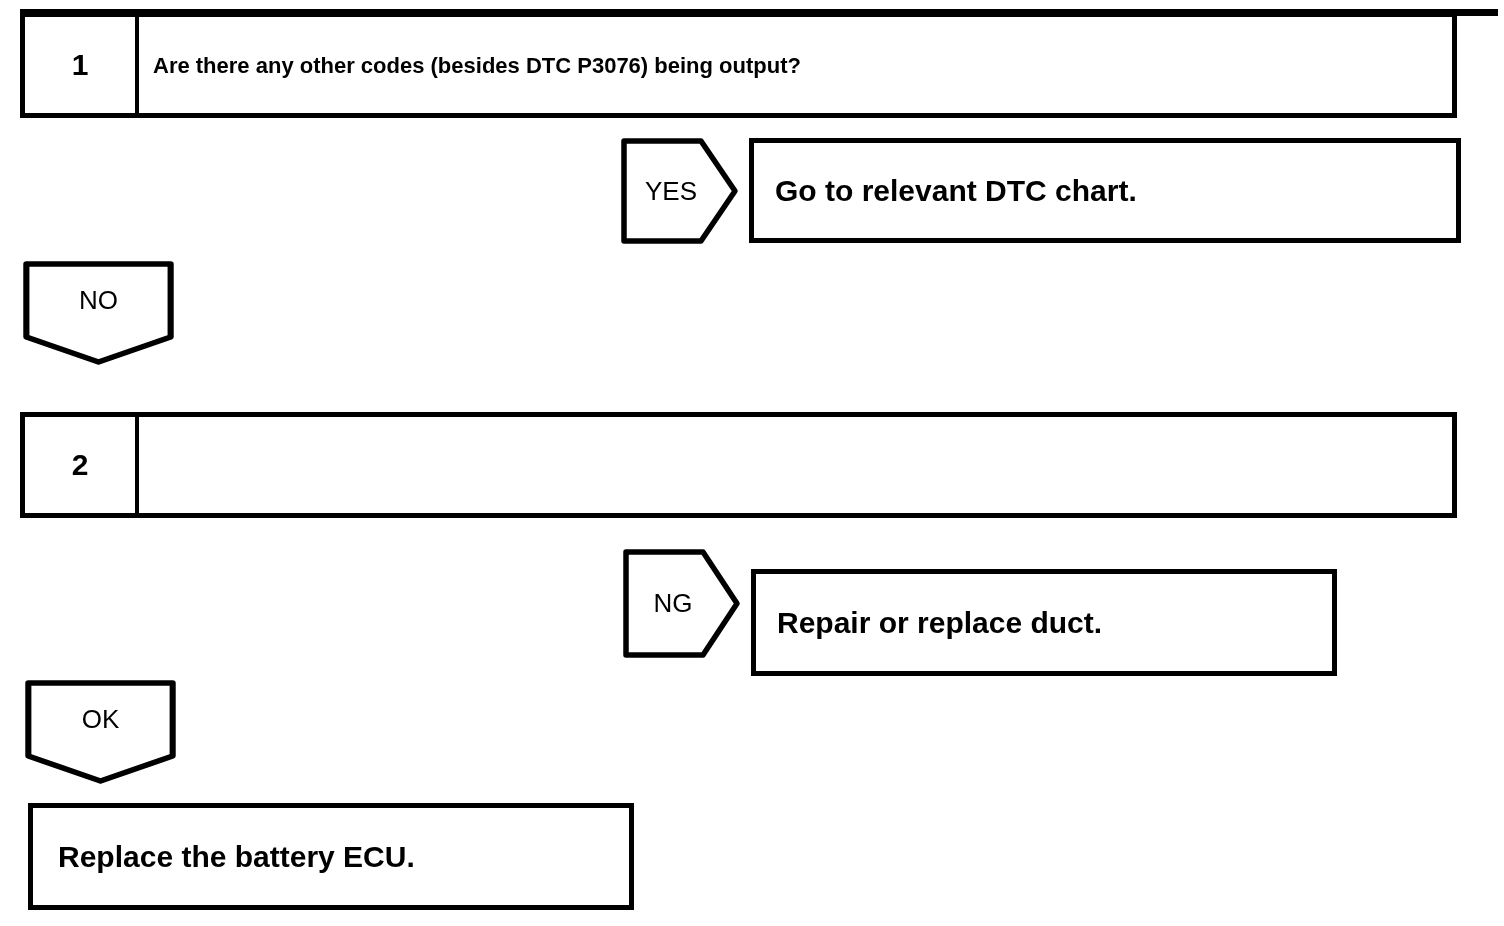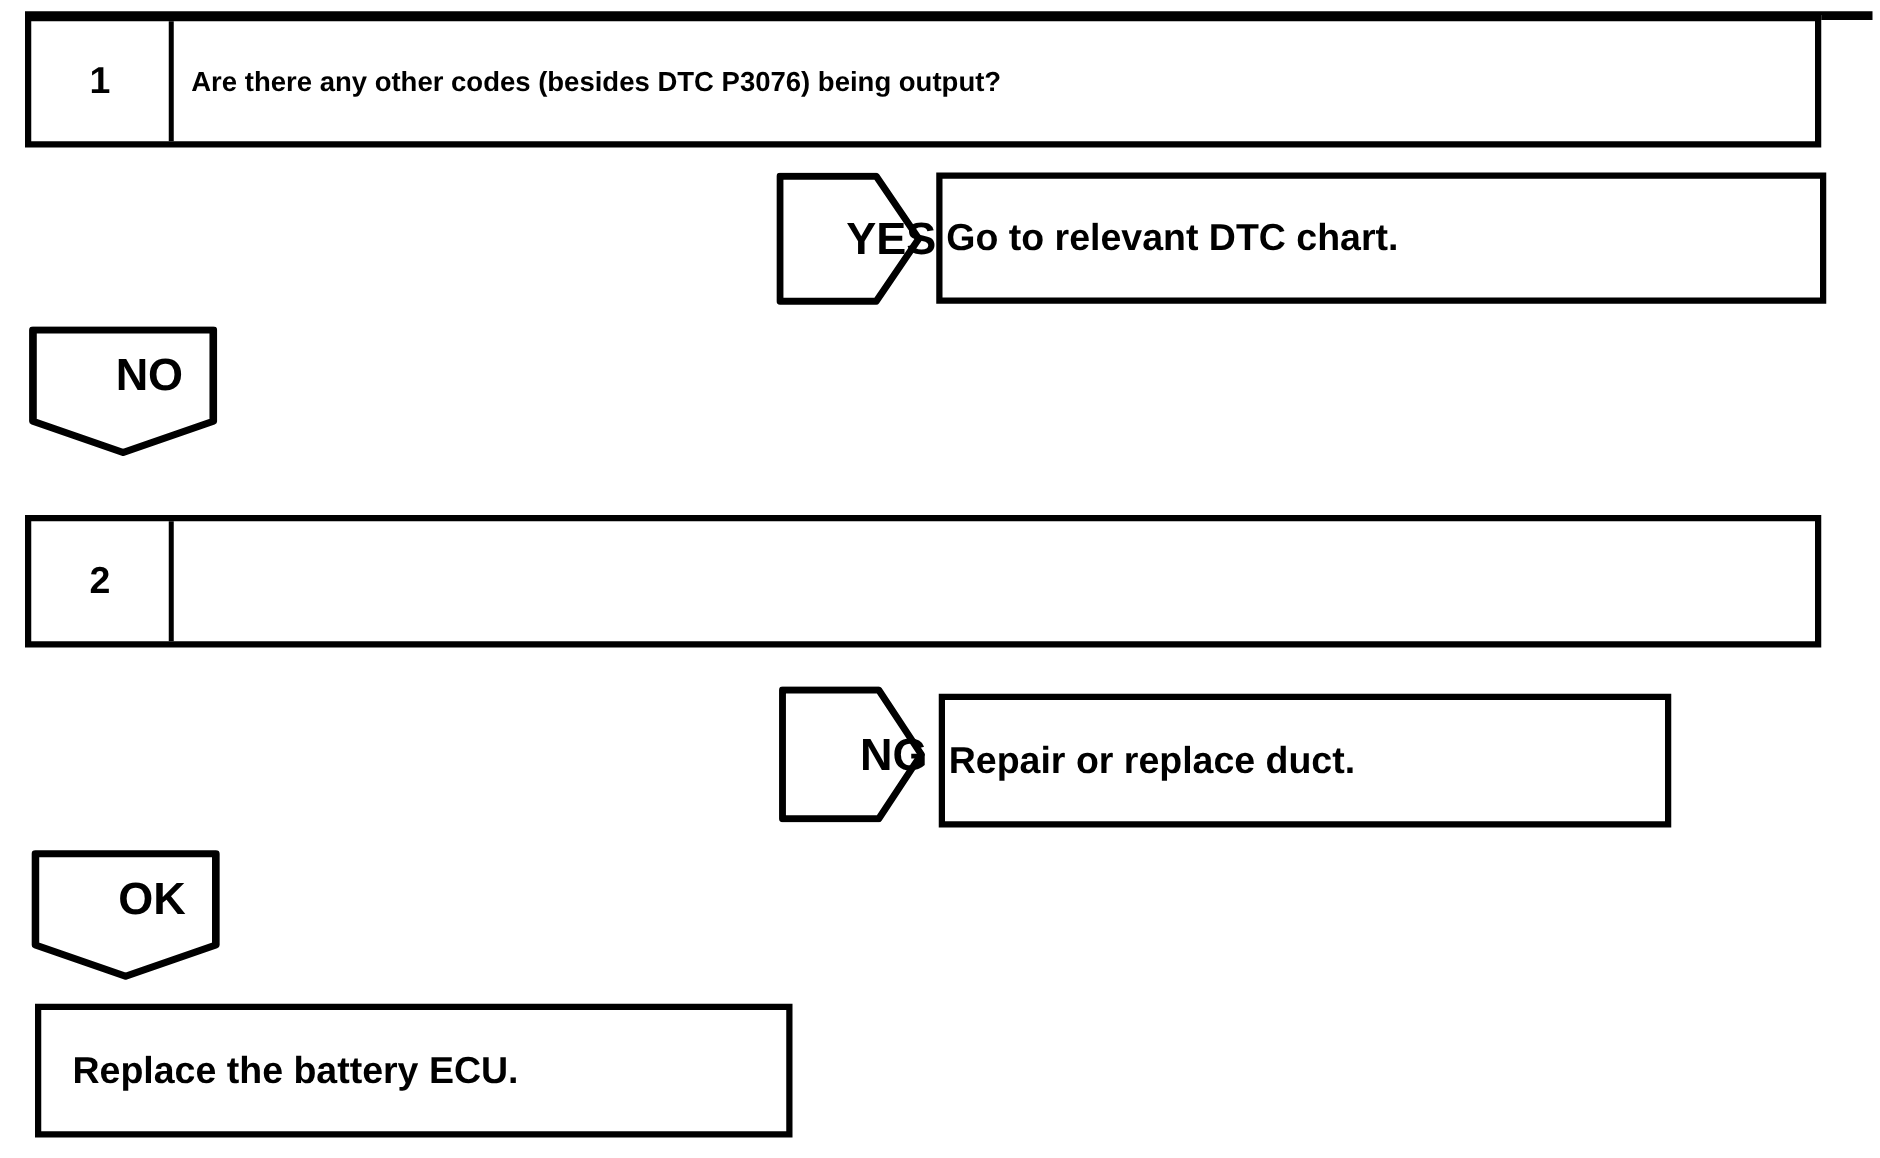--- a/index.html
+++ b/index.html
@@ -42,38 +42,37 @@
   .qtext {
     flex: 1 1 auto;
     font-size: 22px;
     font-weight: 700;
     line-height: 37px;
     padding: 0 4px 0 14px;
   }
   .atext {
     font-size: 30px;
     font-weight: 700;
-    padding-left: 3px;
+    padding-left: 21px;
   }
   .pent {
     position: absolute;
   }
   .pent svg {
     display: block;
     width: 100%;
     height: 100%;
   }
   .plabel {
     position: absolute;
     display: flex;
     align-items: center;
     justify-content: center;
-    font-size: 36px;
-    font-weight: 700;
-    padding-left: 42px;
+    font-size: 26px;
+    font-weight: 400;
   }
   .plabel.body-right {
     left: 6px;
     top: 4px;
     bottom: 4px;
     width: 88px;
   }
   .plabel.body-down {
     left: 4px;
     right: 4px;
@@ -115,21 +114,21 @@
     <div class="numcell">2</div>
   </div>
 
   <div class="pent" style="left:623px; top:549px; width:118px; height:109px">
     <svg viewBox="0 0 118 109" preserveAspectRatio="none">
       <polygon points="3,3 80,3 114,54.5 80,106 3,106" fill="#ffffff" stroke="#000000" stroke-width="5.5" stroke-linejoin="round"></polygon>
     </svg>
     <span class="plabel body-right">NG</span>
   </div>
 
-  <div class="box" style="left:751px; top:555px; width:586px; height:107px">
+  <div class="box" style="left:751px; top:569px; width:586px; height:107px">
     <div class="atext">Repair or replace duct.</div>
   </div>
 
   <div class="pent" style="left:25px; top:680px; width:151px; height:105px">
     <svg viewBox="0 0 136 105" preserveAspectRatio="none">
       <polygon points="3,3 133,3 133,76 68,101 3,76" fill="#ffffff" stroke="#000000" stroke-width="5.5" stroke-linejoin="round"></polygon>
     </svg>
     <span class="plabel body-down">OK</span>
   </div>
 

